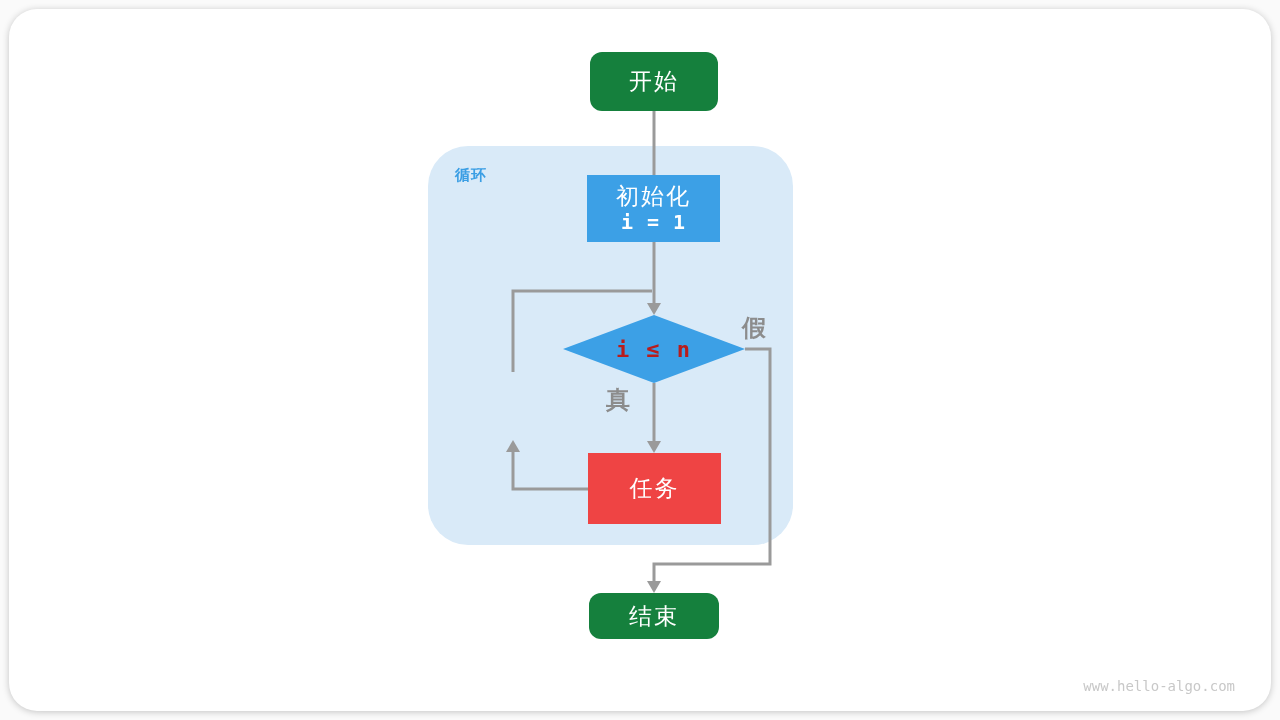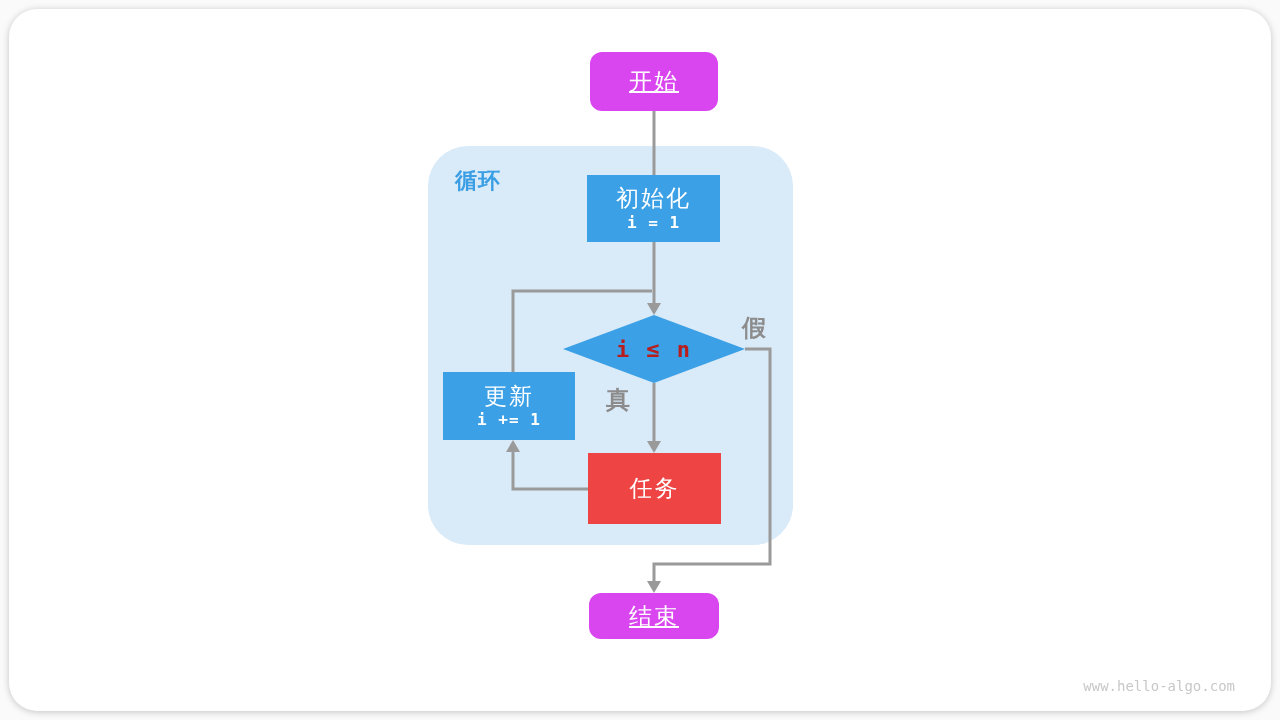--- a/index.html
+++ b/index.html
@@ -23,41 +23,41 @@
     position: absolute;
     left: 428px; top: 146px;
     width: 365px; height: 399px;
     background: #D9EAF8;
     border-radius: 40px;
     z-index: 1;
   }
   .loop-label {
     position: absolute;
     left: 455px; top: 166px;
-    font-size: 22px; font-weight: bold;
+    font-size: 15px; font-weight: bold;
     color: #3A9EE4;
     letter-spacing: 1px;
     z-index: 3;
   }
   svg.wires { position: absolute; left: 0; top: 0; z-index: 2; }
 
   .node {
     position: absolute;
     display: flex; flex-direction: column;
     align-items: center; justify-content: center;
     color: #ffffff;
     z-index: 3;
     line-height: 1.25;
   }
   .node .zh { font-size: 23px; letter-spacing: 2px; }
   .node .code {
     font-family: "DejaVu Sans Mono", "Liberation Mono", monospace;
-    font-size: 16px; font-weight: bold; letter-spacing: 1px;
+    font-size: 20px; font-weight: bold; letter-spacing: 1px;
   }
-  .terminal { background: #d946ef; border-radius: 12px; text-decoration: underline; }
+  .terminal { background: #15803d; border-radius: 12px; }
   .start-node { left: 590px; top: 52px;  width: 128px; height: 59px; }
   .end-node   { left: 589px; top: 593px; width: 130px; height: 46px; }
   .process-blue { background: #3CA0E6; }
   .init-node   { left: 587px; top: 175px; width: 133px; height: 67px; text-align: center; }
   .update-node { left: 443px; top: 372px; width: 132px; height: 68px; }
   .task-node   { left: 588px; top: 453px; width: 133px; height: 71px; background: #ef4444; }
 
   .diamond-wrap { position: absolute; left: 563px; top: 315px; width: 182px; height: 68px; z-index: 3; }
   .diamond-wrap svg { position: absolute; left: 0; top: 0; }
   .diamond-text {
@@ -125,24 +125,20 @@
   <div class="diamond-wrap">
     <svg width="182" height="68" viewBox="0 0 182 68">
       <polygon points="91,0 182,34 91,68 0,34" fill="#3CA0E6"></polygon>
     </svg>
     <div class="diamond-text">i ≤ n</div>
   </div>
 
   <div class="branch-label true-label">真</div>
   <div class="branch-label false-label">假</div>
 
-  <div class="node process-blue update-node">
-    <span class="zh">更新</span>
-    <span class="code">i += 1</span>
-  </div>
 
   <div class="node task-node">
     <span class="zh">任务</span>
   </div>
 
   <div class="node terminal end-node">
     <span class="zh">结束</span>
   </div>
 
   <div class="watermark">www.hello-algo.com</div>

